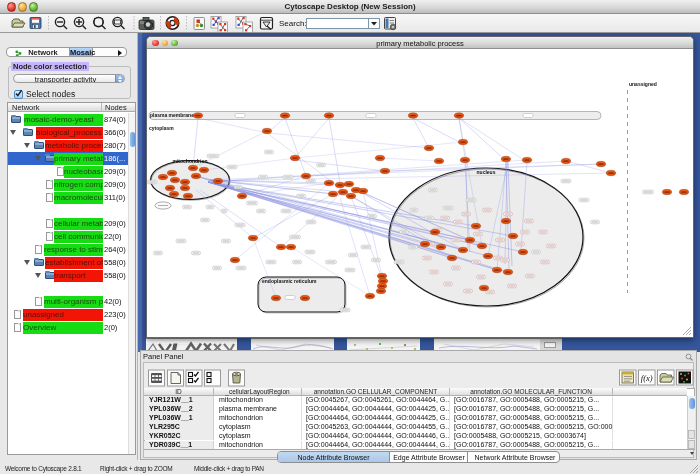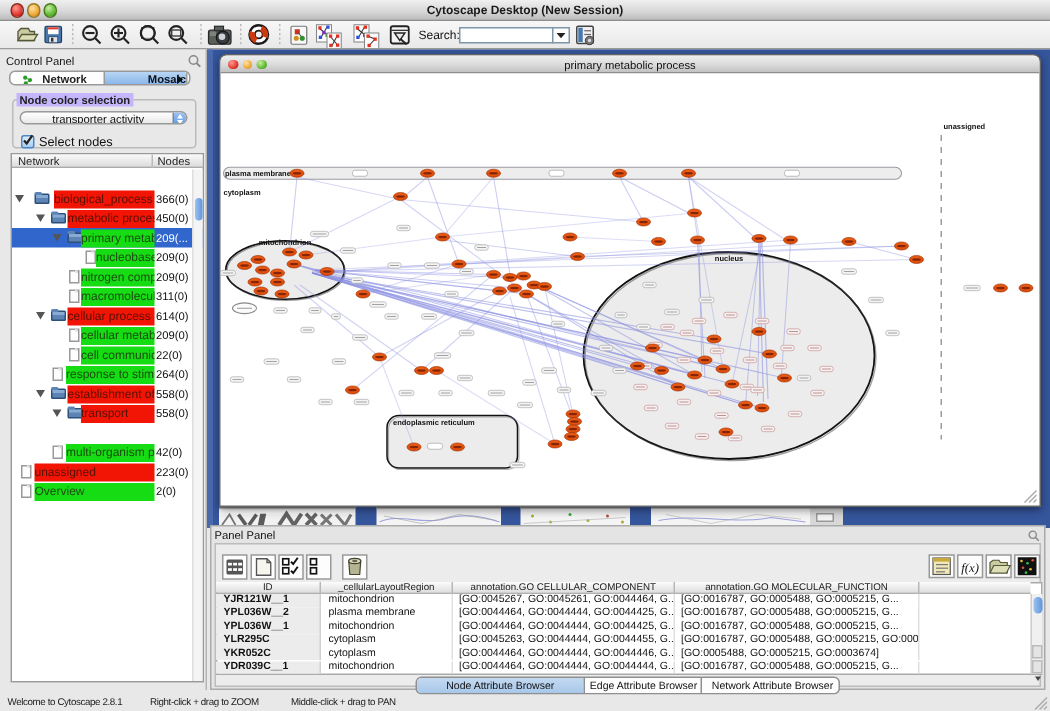--- a/index.html
+++ b/index.html
@@ -588,41 +588,34 @@
 <ellipse cx="370" cy="296" rx="4.7" ry="2.7" fill="url(#ng)" stroke="#a33000" stroke-width="0.4"></ellipse>
 <ellipse cx="370" cy="296" rx="2.9" ry="0.85" fill="#6e1602" opacity="0.8"></ellipse>
 <ellipse cx="667" cy="192" rx="4.7" ry="2.7" fill="url(#ng)" stroke="#a33000" stroke-width="0.4"></ellipse>
 <ellipse cx="667" cy="192" rx="2.9" ry="0.85" fill="#6e1602" opacity="0.8"></ellipse>
 <ellipse cx="684" cy="192" rx="4.7" ry="2.7" fill="url(#ng)" stroke="#a33000" stroke-width="0.4"></ellipse>
 <ellipse cx="684" cy="192" rx="2.9" ry="0.85" fill="#6e1602" opacity="0.8"></ellipse>
 </g>
 </svg>
 
  <div class="abs" style="left:0;top:33px;width:138px;height:427px;background:#e8e8e8;border-right:1px solid #b5b5b5;">
-   <div class="abs" style="left:2px;top:2px;width:134px;height:11px;">
-     <span style="font-size:7.5px;color:#111;position:absolute;left:2px;top:1px;">Control Panel</span>
-     <svg class="abs" style="right:2px;top:1px;" width="9" height="9" xmlns="http://www.w3.org/2000/svg">
-       <circle cx="4" cy="4" r="2.8" fill="none" stroke="#888" stroke-width="1"></circle>
-       <line x1="6" y1="6" x2="8.5" y2="8.5" stroke="#888" stroke-width="1.2"></line>
-     </svg>
-   </div>
 
    <div class="abs" style="left:6px;top:14px;width:121px;height:9.5px;border:1px solid #9a9a9a;border-radius:4px;background:#fdfdfd;overflow:hidden;">
      <div class="abs" style="left:0;top:0;width:62px;height:9.5px;text-align:center;font-size:7.5px;font-weight:bold;line-height:9.5px;color:#222;">
        <svg class="abs" style="left:8px;top:1.5px;" width="7" height="7" xmlns="http://www.w3.org/2000/svg">
          <circle cx="1.8" cy="1.8" r="1.4" fill="#2a9a2a"></circle>
             <circle cx="5" cy="3.4" r="1.4" fill="#2a9a2a"></circle>
          <circle cx="2.2" cy="5.6" r="1.4" fill="#2a9a2a"></circle>
          <line x1="1.8" y1="1.8" x2="5" y2="3.4" stroke="#2a9a2a" stroke-width="0.6"></line>
          <line x1="5" y1="3.4" x2="2.2" y2="5.6" stroke="#2a9a2a" stroke-width="0.6"></line>
        </svg>
        <span style="margin-left:10px;">Network</span>
      </div>
-     <div class="abs" style="left:62px;top:0;width:56px;height:9.5px;background:linear-gradient(#b8d6f4,#7fb0e8);
-        border-left:1px solid #9a9a9a;border-right:1px solid #9a9a9a;text-align:right;font-size:7.5px;font-weight:bold;line-height:9.5px;color:#10131a;padding-left:10px;">Mosaic</div>
+     <div class="abs" style="left:62px;top:0;width:24px;height:9.5px;background:linear-gradient(#b8d6f4,#7fb0e8);
+        border-left:1px solid #9a9a9a;border-right:1px solid #9a9a9a;text-align:right;font-size:7.5px;font-weight:bold;line-height:9.5px;color:#10131a;">Mosaic</div>
      <div class="abs" style="left:106px;top:0;width:15px;height:9.5px;">
         <span style="position:absolute;left:5px;top:1.7px;width:0;height:0;border-top:3px solid transparent;border-bottom:3px solid transparent;border-left:4.5px solid #111;"></span>
      </div>
    </div>
 
    <div class="abs" style="left:8px;top:33px;width:123px;height:33px;border:1px solid #bbb;border-radius:3px;"></div>
    <div class="abs" style="left:11px;top:29px;background:#c4b5fd;padding:0 2px;font-size:7.5px;font-weight:bold;color:#222;">Node color selection</div>
 
    <div class="abs" style="left:13px;top:41px;width:112px;height:9px;background:linear-gradient(#fff,#e9e9e9);border:1px solid #9a9a9a;border-radius:4.5px;overflow:hidden;">
       <div class="abs" style="left:0;top:0;width:103px;text-align:center;font-size:7.5px;line-height:9px;color:#111;">transporter activity</div>
@@ -639,69 +632,68 @@
    </div>
    <div class="abs" style="left:26px;top:55.5px;font-size:8.5px;color:#111;">Select nodes</div>
 
    <div class="abs" style="left:7px;top:69px;width:129px;height:353px;background:#fff;border:1px solid #999;">
      <div class="abs" style="left:0;top:0;width:127px;height:9px;background:linear-gradient(#fafafa,#dcdcdc);border-bottom:1px solid #aaa;">
         <span style="position:absolute;left:4px;font-size:7.5px;line-height:9px;color:#222;">Network</span>
         <span style="position:absolute;left:97px;font-size:7.5px;line-height:9px;color:#222;">Nodes</span>
         <span style="position:absolute;left:93px;top:0;width:1px;height:9px;background:#bbb;"></span>
      </div>
      <div class="abs" style="left:0;top:10px;width:127px;height:228px;overflow:hidden;">
+       <div style="position:absolute;left:0;top:0px;width:127px;height:13px;">
+<div style="position:absolute;left:3px;top:3px;width:10px;height:7px;background:#5c85b5;border:0.5px solid #2d4f78;border-radius:1px;"></div>
+            <div style="position:absolute;left:3px;top:2px;width:5px;height:2px;background:#5c85b5;border-radius:1px 1px 0 0;"></div>
+            <div style="position:absolute;left:4px;top:4px;width:8px;height:2px;background:#88abd4;"></div>
+<div style="position:absolute;left:16px;top:0.5px;width:79px;height:12px;background:#15dc13;color:#1d4a10;font-size:8px;line-height:12px;white-space:nowrap;overflow:hidden;">mosaic-demo-yeast</div>
+<div style="position:absolute;left:96px;top:0.5px;height:12px;color:#111;font-size:7.5px;line-height:12px;white-space:nowrap;">874(0)</div>
+</div>
 <div style="position:absolute;left:0;top:13px;width:127px;height:13px;">
 <div style="position:absolute;left:2px;top:4px;width:0;height:0;border-left:3.5px solid transparent;border-right:3.5px solid transparent;border-top:5px solid #555;"></div>
 <div style="position:absolute;left:15px;top:3px;width:10px;height:7px;background:#5c85b5;border:0.5px solid #2d4f78;border-radius:1px;"></div>
             <div style="position:absolute;left:15px;top:2px;width:5px;height:2px;background:#5c85b5;border-radius:1px 1px 0 0;"></div>
             <div style="position:absolute;left:16px;top:4px;width:8px;height:2px;background:#88abd4;"></div>
 <div style="position:absolute;left:28px;top:0.5px;width:67px;height:12px;background:#f21505;color:#571005;font-size:8px;line-height:12px;white-space:nowrap;overflow:hidden;">biological_process</div>
 <div style="position:absolute;left:96px;top:0.5px;height:12px;color:#111;font-size:7.5px;line-height:12px;white-space:nowrap;">366(0)</div>
 </div>
 <div style="position:absolute;left:0;top:26px;width:127px;height:13px;">
 <div style="position:absolute;left:16px;top:4px;width:0;height:0;border-left:3.5px solid transparent;border-right:3.5px solid transparent;border-top:5px solid #555;"></div>
 <div style="position:absolute;left:26px;top:3px;width:10px;height:7px;background:#5c85b5;border:0.5px solid #2d4f78;border-radius:1px;"></div>
             <div style="position:absolute;left:26px;top:2px;width:5px;height:2px;background:#5c85b5;border-radius:1px 1px 0 0;"></div>
             <div style="position:absolute;left:27px;top:4px;width:8px;height:2px;background:#88abd4;"></div>
 <div style="position:absolute;left:37px;top:0.5px;width:58px;height:12px;background:#f21505;color:#571005;font-size:8px;line-height:12px;white-space:nowrap;overflow:hidden;">metabolic process</div>
-<div style="position:absolute;left:96px;top:0.5px;height:12px;color:#111;font-size:7.5px;line-height:12px;white-space:nowrap;">450(0)</div>
+<div style="position:absolute;left:96px;top:0.5px;height:12px;color:#111;font-size:7.5px;line-height:12px;white-space:nowrap;">280(7)</div>
 </div>
 <div style="position:absolute;left:0;top:39px;width:127px;height:13px;background:#3166cc;">
 <div style="position:absolute;left:27px;top:4px;width:0;height:0;border-left:3.5px solid transparent;border-right:3.5px solid transparent;border-top:5px solid #555;"></div>
 <div style="position:absolute;left:37px;top:3px;width:10px;height:7px;background:#5c85b5;border:0.5px solid #2d4f78;border-radius:1px;"></div>
             <div style="position:absolute;left:37px;top:2px;width:5px;height:2px;background:#5c85b5;border-radius:1px 1px 0 0;"></div>
             <div style="position:absolute;left:38px;top:4px;width:8px;height:2px;background:#88abd4;"></div>
 <div style="position:absolute;left:46px;top:0.5px;width:49px;height:12px;background:#15dc13;color:#1d4a10;font-size:8px;line-height:12px;white-space:nowrap;overflow:hidden;">primary metabo</div>
-<div style="position:absolute;left:96px;top:0.5px;height:12px;color:#fff;font-size:7.5px;line-height:12px;white-space:nowrap;">209(...</div>
+<div style="position:absolute;left:96px;top:0.5px;height:12px;color:#fff;font-size:7.5px;line-height:12px;white-space:nowrap;">186(...</div>
 </div>
 <div style="position:absolute;left:0;top:52px;width:127px;height:13px;">
 <div style="position:absolute;left:49px;top:2px;width:7px;height:9px;background:#fdfdfd;border:0.6px solid #999;"></div>
             <div style="position:absolute;left:53px;top:2px;border:1.6px solid #ccc;border-left-color:#e8e8e8;border-bottom-color:#e8e8e8;width:0;height:0;"></div>
 <div style="position:absolute;left:56px;top:0.5px;width:39px;height:12px;background:#15dc13;color:#1d4a10;font-size:8px;line-height:12px;white-space:nowrap;overflow:hidden;">nucleobase-</div>
 <div style="position:absolute;left:96px;top:0.5px;height:12px;color:#111;font-size:7.5px;line-height:12px;white-space:nowrap;">209(0)</div>
 </div>
 <div style="position:absolute;left:0;top:65px;width:127px;height:13px;">
 <div style="position:absolute;left:38px;top:2px;width:7px;height:9px;background:#fdfdfd;border:0.6px solid #999;"></div>
             <div style="position:absolute;left:42px;top:2px;border:1.6px solid #ccc;border-left-color:#e8e8e8;border-bottom-color:#e8e8e8;width:0;height:0;"></div>
 <div style="position:absolute;left:46px;top:0.5px;width:49px;height:12px;background:#15dc13;color:#1d4a10;font-size:8px;line-height:12px;white-space:nowrap;overflow:hidden;">nitrogen compo</div>
 <div style="position:absolute;left:96px;top:0.5px;height:12px;color:#111;font-size:7.5px;line-height:12px;white-space:nowrap;">209(0)</div>
 </div>
 <div style="position:absolute;left:0;top:78px;width:127px;height:13px;">
 <div style="position:absolute;left:38px;top:2px;width:7px;height:9px;background:#fdfdfd;border:0.6px solid #999;"></div>
             <div style="position:absolute;left:42px;top:2px;border:1.6px solid #ccc;border-left-color:#e8e8e8;border-bottom-color:#e8e8e8;width:0;height:0;"></div>
 <div style="position:absolute;left:46px;top:0.5px;width:49px;height:12px;background:#15dc13;color:#1d4a10;font-size:8px;line-height:12px;white-space:nowrap;overflow:hidden;">macromolecule</div>
 <div style="position:absolute;left:96px;top:0.5px;height:12px;color:#111;font-size:7.5px;line-height:12px;white-space:nowrap;">311(0)</div>
-</div>
-<div style="position:absolute;left:0;top:91px;width:127px;height:13px;">
-<div style="position:absolute;left:16px;top:4px;width:0;height:0;border-left:3.5px solid transparent;border-right:3.5px solid transparent;border-top:5px solid #555;"></div>
-<div style="position:absolute;left:26px;top:3px;width:10px;height:7px;background:#5c85b5;border:0.5px solid #2d4f78;border-radius:1px;"></div>
-            <div style="position:absolute;left:26px;top:2px;width:5px;height:2px;background:#5c85b5;border-radius:1px 1px 0 0;"></div>
-            <div style="position:absolute;left:27px;top:4px;width:8px;height:2px;background:#88abd4;"></div>
-<div style="position:absolute;left:37px;top:0.5px;width:58px;height:12px;background:#f21505;color:#571005;font-size:8px;line-height:12px;white-space:nowrap;overflow:hidden;">cellular process</div>
-<div style="position:absolute;left:96px;top:0.5px;height:12px;color:#111;font-size:7.5px;line-height:12px;white-space:nowrap;">614(0)</div>
 </div>
 <div style="position:absolute;left:0;top:104px;width:127px;height:13px;">
 <div style="position:absolute;left:38px;top:2px;width:7px;height:9px;background:#fdfdfd;border:0.6px solid #999;"></div>
             <div style="position:absolute;left:42px;top:2px;border:1.6px solid #ccc;border-left-color:#e8e8e8;border-bottom-color:#e8e8e8;width:0;height:0;"></div>
 <div style="position:absolute;left:46px;top:0.5px;width:49px;height:12px;background:#15dc13;color:#1d4a10;font-size:8px;line-height:12px;white-space:nowrap;overflow:hidden;">cellular metabo</div>
 <div style="position:absolute;left:96px;top:0.5px;height:12px;color:#111;font-size:7.5px;line-height:12px;white-space:nowrap;">209(0)</div>
 </div>
 <div style="position:absolute;left:0;top:117px;width:127px;height:13px;">
 <div style="position:absolute;left:38px;top:2px;width:7px;height:9px;background:#fdfdfd;border:0.6px solid #999;"></div>
             <div style="position:absolute;left:42px;top:2px;border:1.6px solid #ccc;border-left-color:#e8e8e8;border-bottom-color:#e8e8e8;width:0;height:0;"></div>

